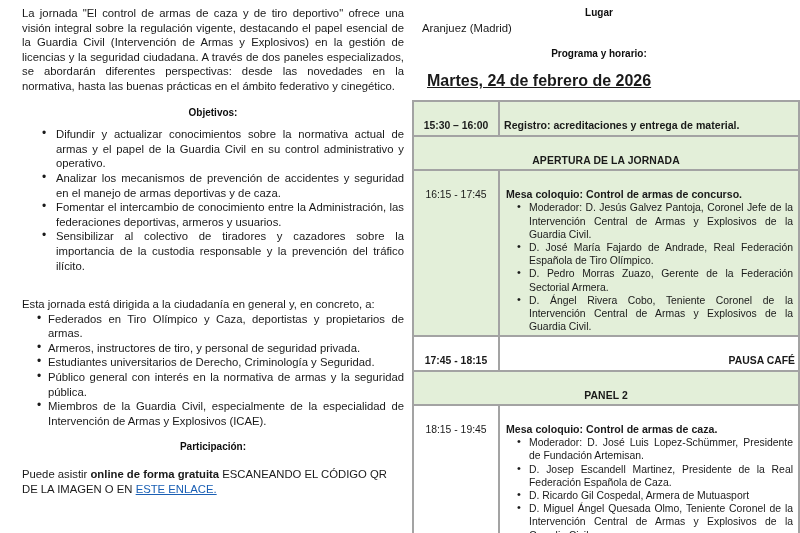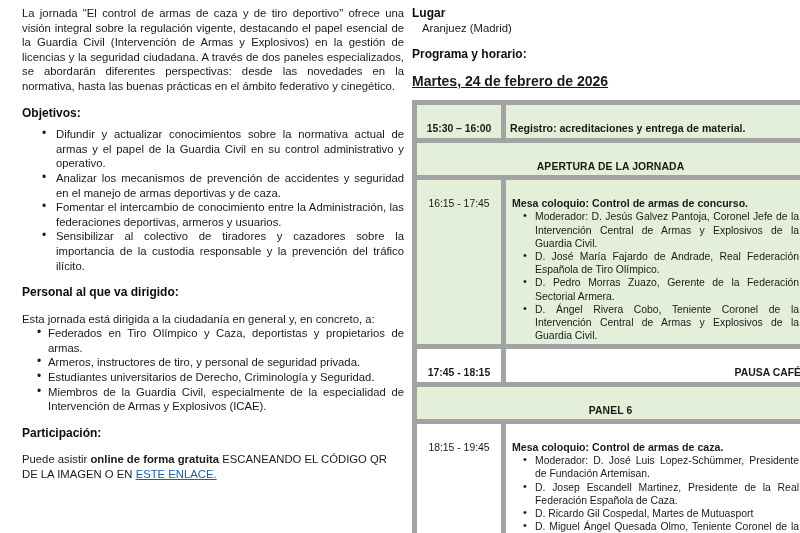--- a/index.html
+++ b/index.html
@@ -34,25 +34,26 @@
   }
 
   p.body {
     margin: 0 0 0 0;
     font-size: 11.3px;
     line-height: 14.6px;
     text-align: justify;
     color: #1a1a1a;
   }
   .heading {
-    font-size: 12px;
+    font-size: 10px;
     font-weight: bold;
     line-height: 14.6px;
     margin: 0;
     color: #0d0d0d;
+    text-align: center;
   }
   .spacer-sm { height: 12px; }
   .spacer-xs { height: 7px; }
 
   ul.bullets {
     margin: 0;
     padding: 0 0 0 34px;
     list-style: none;
   }
   ul.bullets li {
@@ -86,35 +87,36 @@
     font-size: 11.3px;
     line-height: 14.6px;
     padding-left: 10px;
   }
   b, strong { font-weight: bold; }
   .link {
     color: #1a5fb4;
     text-decoration: underline;
   }
   .date-underline {
-    font-size: 14px;
+    font-size: 16px;
     font-weight: bold;
     text-decoration: underline;
     line-height: 14.6px;
+    margin-left: 15px;
   }
 
   
   table.schedule {
     border-collapse: collapse;
     width: 372px;
     table-layout: fixed;
     margin-top: 0;
   }
   table.schedule td {
-    border: 5px solid #a3a3a3;
+    border: 2px solid #a3a3a3;
     vertical-align: top;
     padding: 17px 3px 2px 3px;
     font-size: 10.4px;
     line-height: 13.2px;
   }
   td.time {
     width: 78px;
     text-align: center;
     white-space: nowrap;
     font-size: 10.4px;
@@ -178,30 +180,30 @@
 
     <ul class="bullets">
       <li>Difundir y actualizar conocimientos sobre la normativa actual de armas y el papel de la Guardia Civil en su control administrativo y operativo.</li>
       <li>Analizar los mecanismos de prevención de accidentes y seguridad en el manejo de armas deportivas y de caza.</li>
       <li>Fomentar el intercambio de conocimiento entre la Administración, las federaciones deportivas, armeros y usuarios.</li>
       <li>Sensibilizar al colectivo de tiradores y cazadores sobre la importancia de la custodia responsable y la prevención del tráfico ilícito.</li>
     </ul>
 
     <div class="spacer-sm"></div>
 
-    <div class="heading">Personal al que va dirigido:</div>
 
     <div class="spacer-sm"></div>
 
     <div class="plain-line">Esta jornada está dirigida a la ciudadanía en general y, en concreto, a:</div>
 
     <ul class="bullets tight">
       <li>Federados en Tiro Olímpico y Caza, deportistas y propietarios de armas.</li>
       <li class="nojust">Armeros, instructores de tiro, y personal de seguridad privada.</li>
       <li class="nojust">Estudiantes universitarios de Derecho, Criminología y Seguridad.</li>
+      <li>Público general con interés en la normativa de armas y la seguridad pública.</li>
       <li>Miembros de la Guardia Civil, especialmente de la especialidad de Intervención de Armas y Explosivos (ICAE).</li>
     </ul>
 
     <div class="spacer-sm"></div>
 
     <div class="heading">Participación:</div>
 
     <div class="spacer-sm"></div>
 
 
@@ -245,30 +247,30 @@
                 <li>D. Pedro Morras Zuazo, Gerente de la Federación Sectorial Armera.</li>
                 <li>D. Ángel Rivera Cobo, Teniente Coronel de la Intervención Central de Armas y Explosivos de la Guardia Civil.</li>
               </ul>
             </td>
           </tr>
           <tr class="white">
             <td class="time bold">17:45 - 18:15</td>
             <td class="desc pausa">PAUSA CAFÉ</td>
           </tr>
           <tr class="green">
-            <td class="sectionhdr" colspan="2">PANEL 6</td>
+            <td class="sectionhdr" colspan="2">PANEL 2</td>
           </tr>
           <tr class="white">
             <td class="time">18:15 - 19:45</td>
             <td class="desc">
               <div class="cell-title">Mesa coloquio: Control de armas de caza.</div>
               <ul class="cellbullets">
                 <li>Moderador: D. José Luis Lopez-Schümmer, Presidente de Fundación Artemisan.</li>
                 <li>D. Josep Escandell Martinez, Presidente de la Real Federación Española de Caza.</li>
-                <li>D. Ricardo Gil Cospedal, Martes de Mutuasport</li>
+                <li>D. Ricardo Gil Cospedal, Armera de Mutuasport</li>
                 <li>D. Miguel Ángel Quesada Olmo, Teniente Coronel de la Intervención Central de Armas y Explosivos de la Guardia Civil.</li>
               </ul>
             </td>
           </tr>
           <tr class="green">
             <td class="time">19:45 - 20:00</td>
             <td class="desc"></td>
           </tr>
         </tbody>
     </table>

